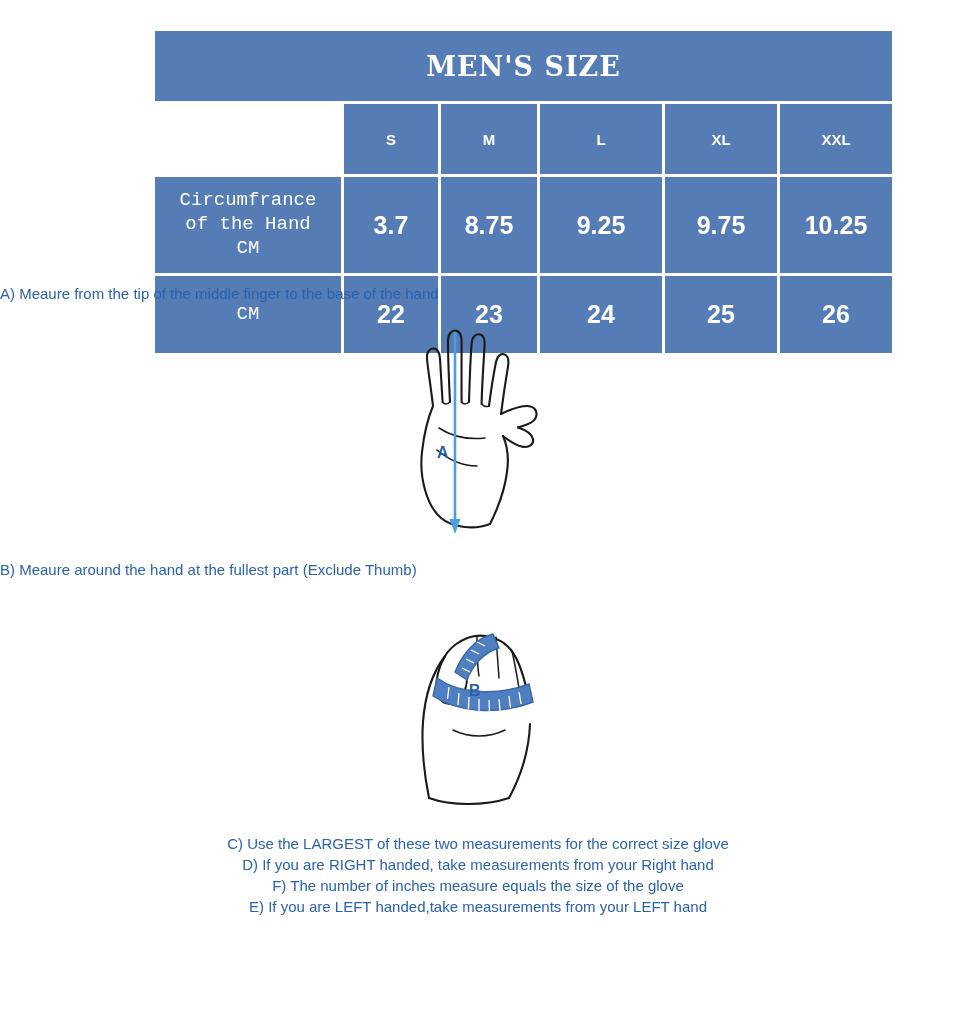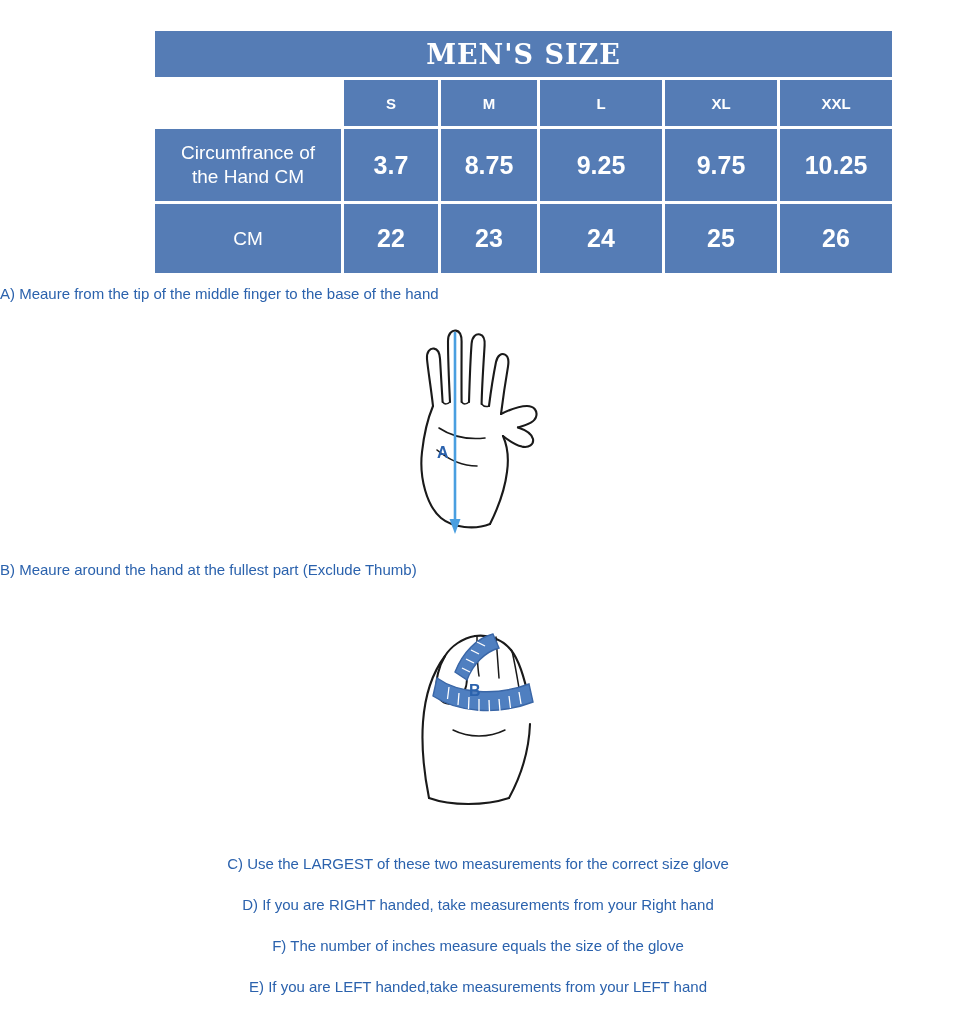--- a/index.html
+++ b/index.html
@@ -32,21 +32,21 @@
     border-collapse: separate;
     border-spacing: 3px;
     width: 722px;
     table-layout: fixed;
   }
   table.size-table td {
     background: #557cb5;
     color: #ffffff;
     text-align: center;
     vertical-align: middle;
-    padding: 0;
+    padding: 12px;
   }
   .title-cell {
     height: 46px;
     font-family: "DejaVu Serif", serif;
     font-weight: bold;
     font-size: 27px;
     letter-spacing: 1px;
   }
   .hdr-cell {
     height: 46px;
@@ -55,20 +55,21 @@
   }
   .hdr-blank {
     background: #ffffff !important;
   }
   .rowlabel {
     font-size: 19px;
     font-weight: normal;
     text-align: left;
     padding: 0 14px !important;
     line-height: 1.25;
+    font-family: Liberation Mono, monospace;
   }
   .rowlabel.center {
     text-align: center;
     padding: 8px !important;
   }
   .val-cell {
     font-size: 25px;
     font-weight: bold;
   }
   .r1 td { height: 72px; }
@@ -94,21 +95,21 @@
 
   .footer-list {
     position: absolute;
     top: 833px;
     width: 956px;
     text-align: center;
     font-size: 15px;
     color: #2b62ad;
     line-height: 21px;
   }
-  .footer-list div { white-space: nowrap; margin-top: 20px; }
+  .footer-list div { white-space: nowrap; }
 
   
   .fig {
     position: absolute;
     left: 393px;
   }
   #fig-a { top: 310px; width: 170px; height: 240px; }
   #fig-b { top: 590px; width: 170px; height: 235px; }
   .fig svg { display: block; }
   .fig-letter {

